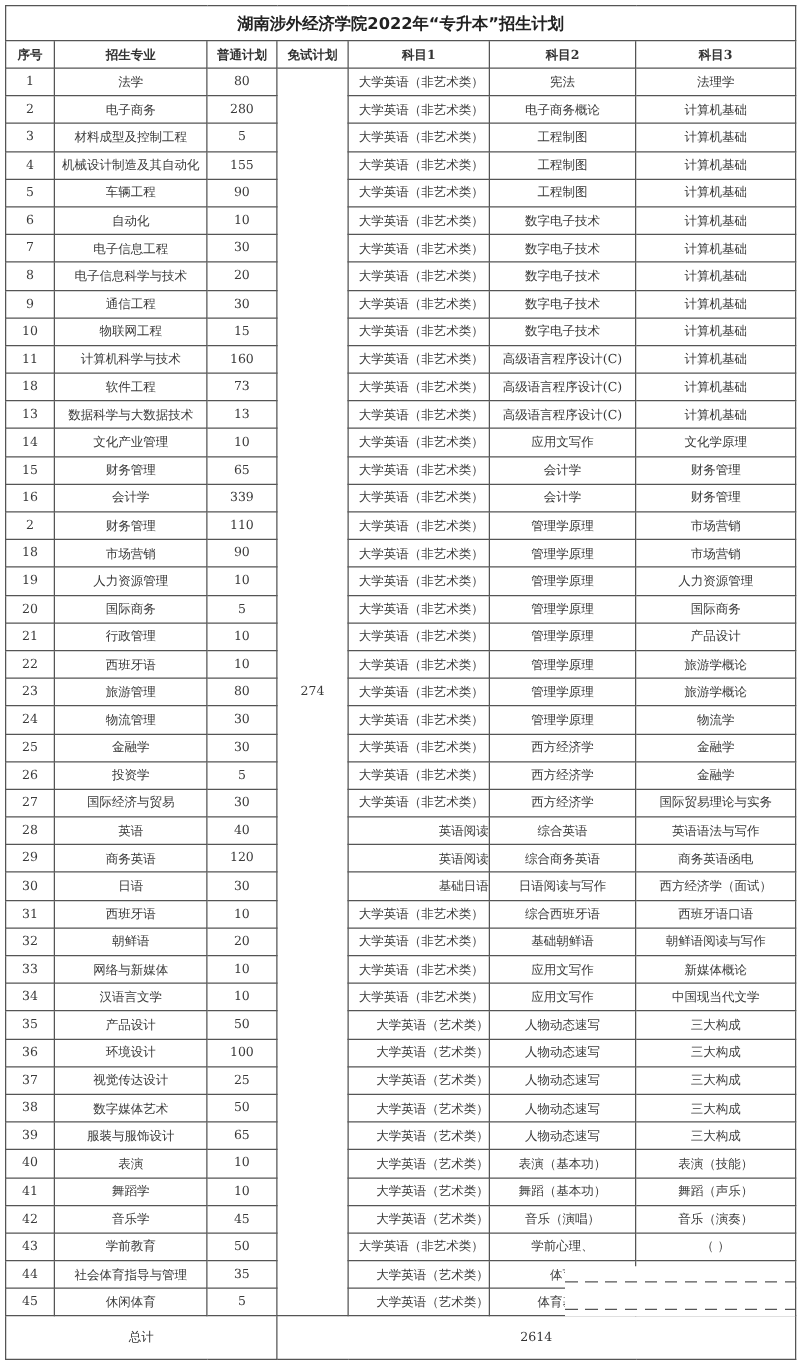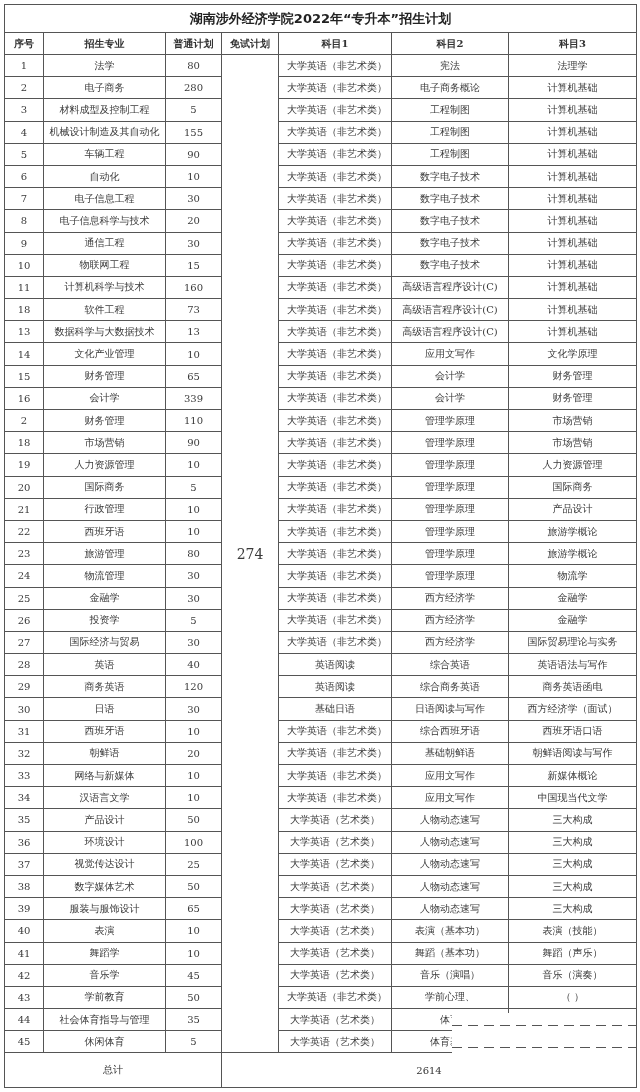--- a/index.html
+++ b/index.html
@@ -4,23 +4,23 @@
 <style>
   html, body { margin: 0; padding: 0; background: #ffffff; }
   body { width: 640px; height: 1092px; overflow: hidden; font-family: "DejaVu Serif", "Liberation Serif", serif; color: #333; }
   .sheet { position: absolute; left: 4px; top: 4px; width: 632px; }
   table { border-collapse: collapse; width: 632px; table-layout: fixed; }
   td, th { border: 1px solid #555; text-align: center; vertical-align: middle; padding: 0; font-size: 10px; color: #3a3a3a; font-weight: normal; white-space: nowrap; overflow: hidden; }
   tr.title td { height: 27px; font-family: "DejaVu Sans", "Liberation Sans", sans-serif; font-weight: bold; font-size: 13px; color: #222; }
   tr.head th { height: 21px; font-size: 10px; color: #333; font-weight: bold; }
   tr.row td { height: 21.2px; }
   tr.total td { height: 34px; font-weight: normal; color: #333; }
-  td.mianshi { font-size: 14px; }
+  td.mianshi { font-size: 10px; }
   td.k1 { text-align: left; padding-left: 8px; }
-  td.k1.center { text-align: center; padding-left: 0; }
+  td.k1.center { text-align: right; padding-left: 0; }
   .obscure { position: absolute; background: #fff; }
   .dash { position: absolute; height: 1px; background: repeating-linear-gradient(90deg, #555 0 10px, transparent 10px 16px); }
 </style>
 </head>
 <body>
 
 <div class="sheet">
   <table>
     <colgroup>
       <col style="width:39px">

